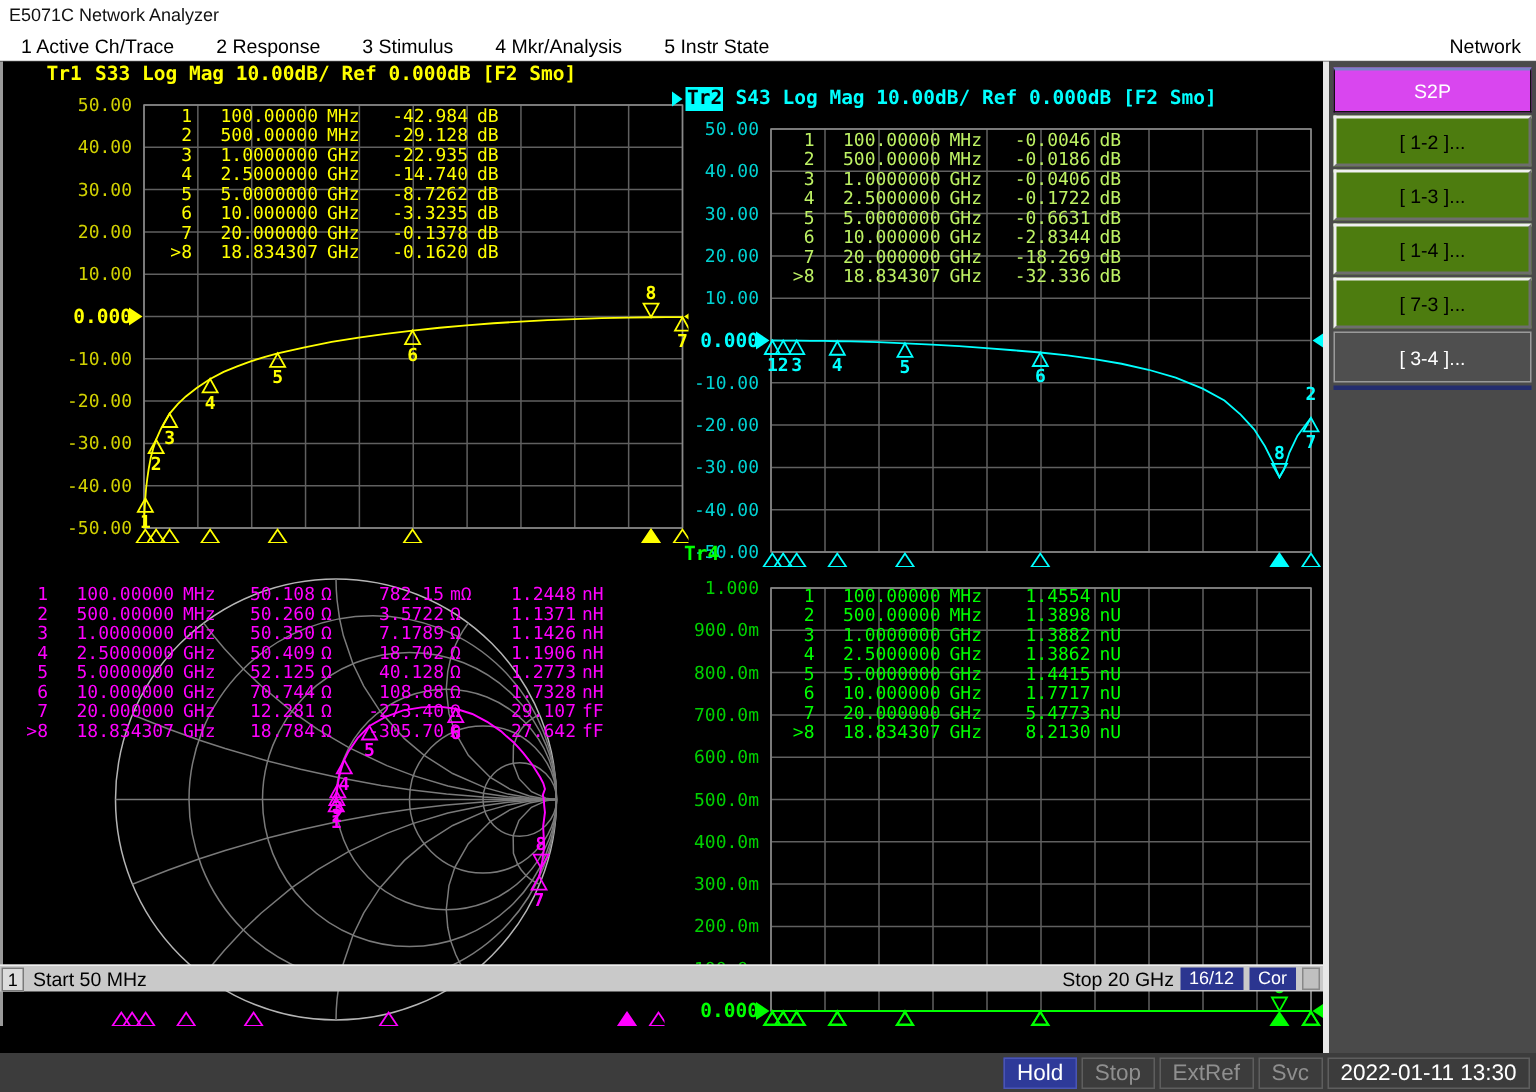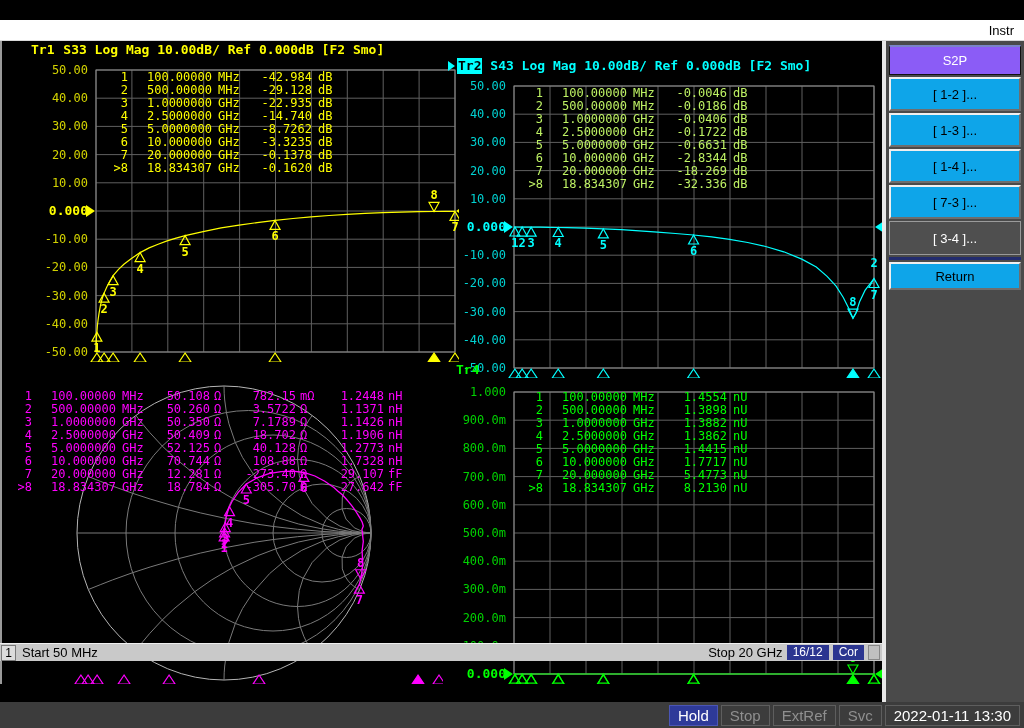--- a/index.html
+++ b/index.html
@@ -29,23 +29,23 @@
   .ptable{position:absolute;font:12px "DejaVu Sans Mono",monospace;line-height:13px;
           white-space:nowrap;}
   .trow{height:13px;}
   .tcell{display:inline-block;overflow:visible;}
   
   .sidebar{position:absolute;left:882px;top:0;width:142px;height:661px;background:#4a4a4a;
            border-left:4px solid #e8e8e8;box-sizing:border-box;padding:4px 3px 0 3px;}
   .sbtn{width:100%;box-sizing:border-box;text-align:center;font-size:13px;
         font-family:"Liberation Sans",sans-serif;margin-bottom:2px;cursor:default;
         display:flex;align-items:center;justify-content:center;}
-  .sbtn.header{height:30px;background:#8b5cf6;color:#fff;border:1px solid #111;
+  .sbtn.header{height:30px;background:#d946ef;color:#fff;border:1px solid #111;
                border-top:2px solid #7a84c8;}
-  .sbtn.normal{height:34px;background:#0ea5e9;color:#000;border:1px solid #303030;
+  .sbtn.normal{height:34px;background:#4d7c0f;color:#000;border:1px solid #303030;
                border-top:2px solid #efefef;border-left:2px solid #efefef;
                border-bottom:2px solid #6e6e6e;border-right:2px solid #6e6e6e;}
   .sbtn.active{height:34px;background:#4f4f4f;color:#fff;border:1px solid #9a9a9a;}
   .sbtn-sep{height:3px;background:#232c6e;margin-bottom:2px;}
   
   .statusbar{position:absolute;left:0;top:643px;width:882px;height:18px;background:#c9c9c9;
              color:#000;font-size:13px;display:flex;align-items:center;box-sizing:border-box;
              border-top:1px solid #efefef;}
   .chbox{display:inline-block;min-width:13px;text-align:center;background:#dcdcdc;
          border:1px solid #7a7a7a;font-size:12px;line-height:14px;margin:0 6px 0 1px;}
@@ -59,24 +59,34 @@
             padding-right:4px;box-sizing:border-box;font-size:15px;}
   .ibox{padding:1px 8px;border:1px solid #5e5e5e;color:#8f8f8f;}
   .ibox.hold{background:#2e3a99;color:#fff;border-color:#4a55b5;}
   .ibox.date{color:#fff;}
 </style>
 </head>
 <body>
 
 <div class="screen">
 
+  <div class="titlebar">
+    <span>E5071C Network Analyzer</span>
+  </div>
 
   <div class="menubar">
+    <span id="menu-items" style="display:flex;">
+        <span class="mitem">1 Active Ch/Trace</span>
+        <span class="mitem">2 Response</span>
+        <span class="mitem">3 Stimulus</span>
+        <span class="mitem">4 Mkr/Analysis</span>
+        <span class="mitem">5 Instr State</span>
+      </span>
     <span class="mspacer"></span>
-    <span class="mitem mresize">Instr</span>
+    <span class="mitem mresize">Network</span>
   </div>
 
   <div class="main">
     <div class="plots">
 
       <div class="panel" id="panel-0" style="left:16px;top:1px;width:441px;height:318px;">
         <div class="phead" style="padding-left: 12px; color: rgb(255, 255, 0);">
           
           <span class="ptr">Tr1</span>
           <span class="prest"> S33 Log Mag 10.00dB/ Ref 0.000dB [F2 Smo]</span>
@@ -443,21 +453,20 @@
     </div>
 
     <div class="sidebar" id="sidebar">
         <div class="sbtn header">S2P</div>
         <div class="sbtn normal">[ 1-2 ]...</div>
         <div class="sbtn normal">[ 1-3 ]...</div>
         <div class="sbtn normal">[ 1-4 ]...</div>
         <div class="sbtn normal">[ 7-3 ]...</div>
         <div class="sbtn active">[ 3-4 ]...</div>
         <div class="sbtn-sep"></div>
-        <div class="sbtn normal" style="height: 28px;">Return</div>
       </div>
   </div>
 
   <div class="statusbar">
     <span class="chbox">1</span>
     <span>Start 50 MHz</span>
     <span class="sb-right">
       <span>Stop 20 GHz</span>
       <span class="navybox">16/12</span>
       <span class="navybox">Cor</span>

